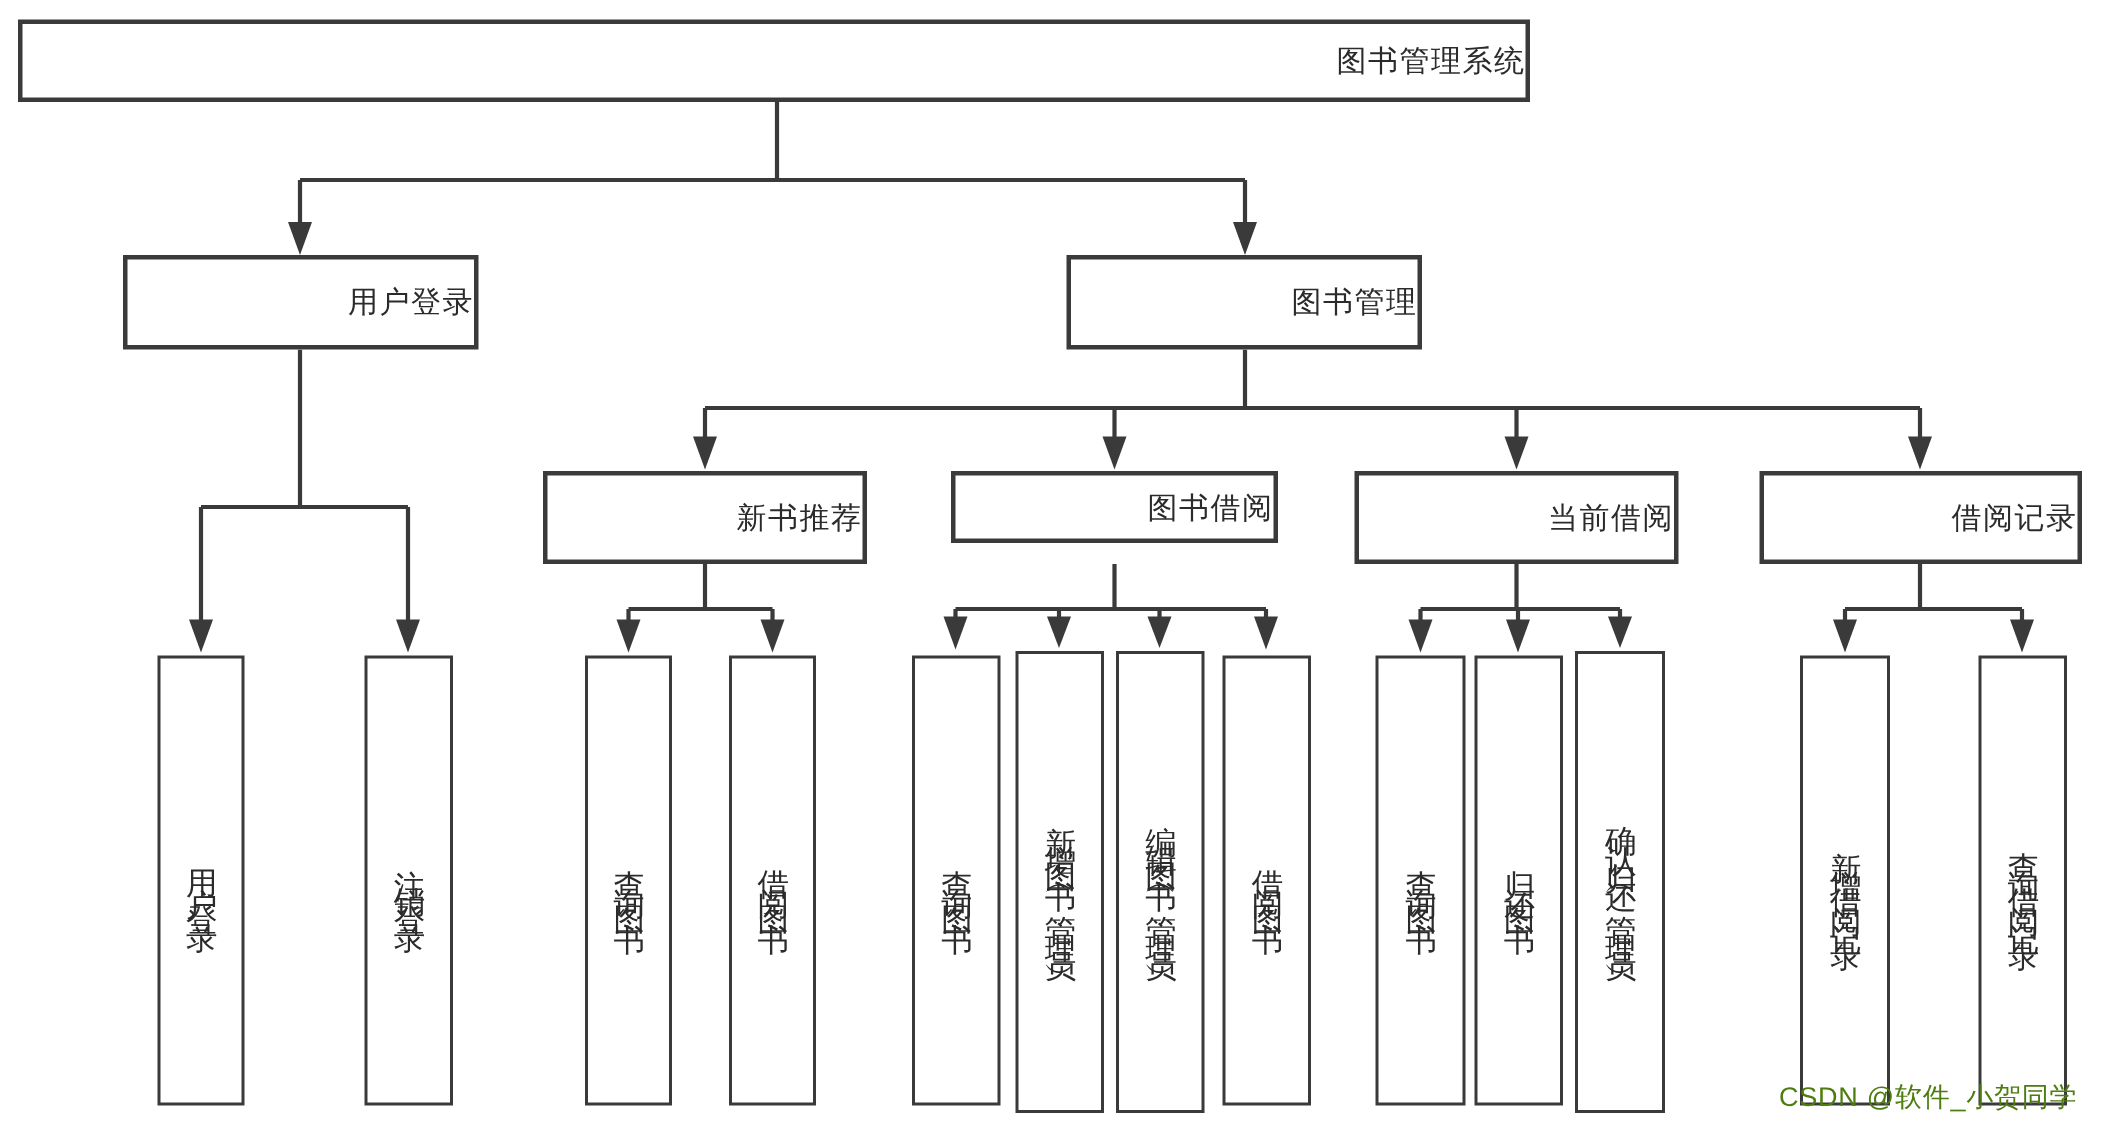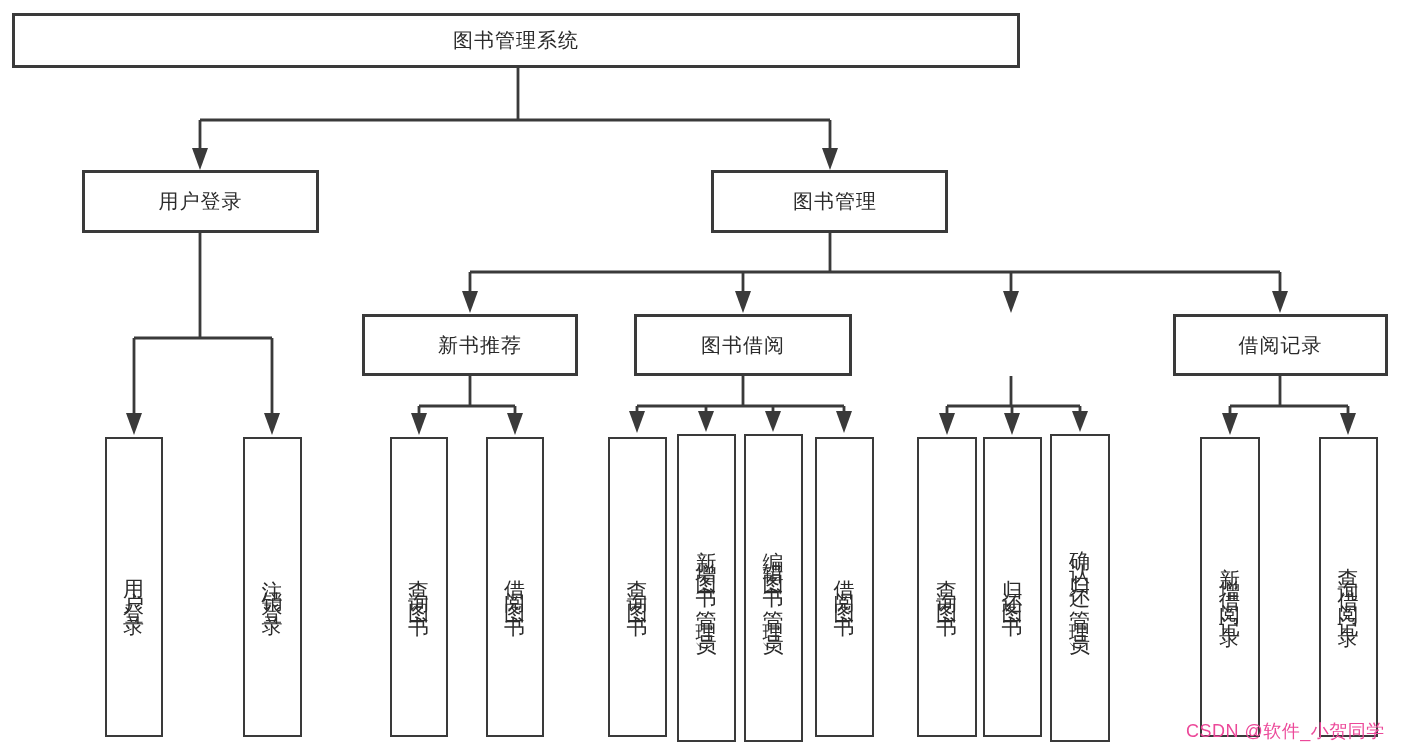--- a/index.html
+++ b/index.html
@@ -7,36 +7,36 @@
     position:relative;
     width:1405px;height:747px;
     background:#ffffff;
     font-family:"Liberation Sans", sans-serif;
     overflow:hidden;
   }
   .wires{position:absolute;left:0;top:0;z-index:1;}
   .hbox{
     position:absolute;box-sizing:border-box;z-index:2;
     border:3px solid #3a3a3a;background:#ffffff;
-    display:flex;align-items:center;justify-content:center;
+    display:flex;align-items:center;justify-content:flex-end;
     font-size:20px;color:#2b2b2b;letter-spacing:1px;
   }
   .vbox{
     position:absolute;box-sizing:border-box;z-index:2;
     border:2.5px solid #3a3a3a;background:#ffffff;
     display:flex;align-items:center;justify-content:center;
   }
   .vtext{
     writing-mode:vertical-rl;text-orientation:mixed;
     font-size:21px;line-height:1;letter-spacing:12px;
     color:#2b2b2b;white-space:nowrap;
   }
   .watermark{
     position:absolute;left:1186px;top:719px;z-index:5;
-    font-size:18px;color:#ec4899;letter-spacing:0.5px;white-space:nowrap;
+    font-size:18px;color:#4d7c0f;letter-spacing:0.5px;white-space:nowrap;
   }
 </style>
 </head>
 <body>
 
 <div class="stage">
 
   <svg class="wires" width="1405" height="747" viewBox="0 0 1405 747">
     <g stroke="#3a3a3a" stroke-width="2.8" fill="none">
       <path d="M518 68 V120 M200 120 H830 M200 120 V149 M830 120 V149"></path>
@@ -89,22 +89,25 @@
   <div class="hbox" style="left:82px;top:170px;width:237px;height:63px;">
     <span>用户登录</span>
   </div>
   <div class="hbox" style="left:711px;top:170px;width:237px;height:63px;padding-left:11px;">
     <span>图书管理</span>
   </div>
 
   <div class="hbox" style="left:362px;top:314px;width:216px;height:62px;padding-left:20px;">
     <span>新书推荐</span>
   </div>
-  <div class="hbox" style="left:634px;top:314px;width:218px;height:62px;">
+  <div class="hbox" style="left:634px;top:314px;width:218px;height:48px;">
     <span>图书借阅</span>
+  </div>
+  <div class="hbox" style="left:903px;top:314px;width:216px;height:62px;">
+    <span>当前借阅</span>
   </div>
   <div class="hbox" style="left:1173px;top:314px;width:215px;height:62px;">
     <span>借阅记录</span>
   </div>
 
   <div class="vbox" style="left:105px;top:437px;width:58px;height:300px;">
     <span class="vtext">用户登录</span>
   </div>
   <div class="vbox" style="left:243px;top:437px;width:59px;height:300px;">
     <span class="vtext">注销登录</span>

